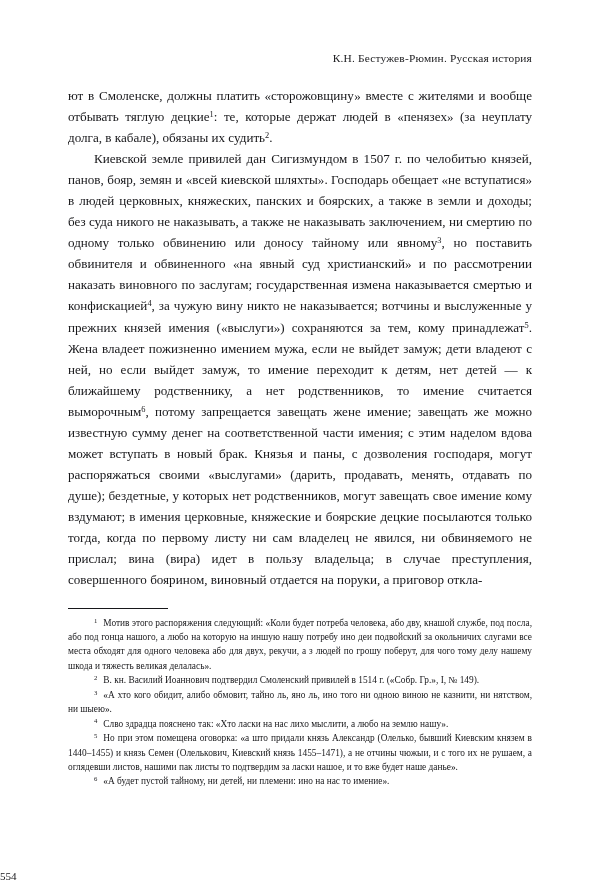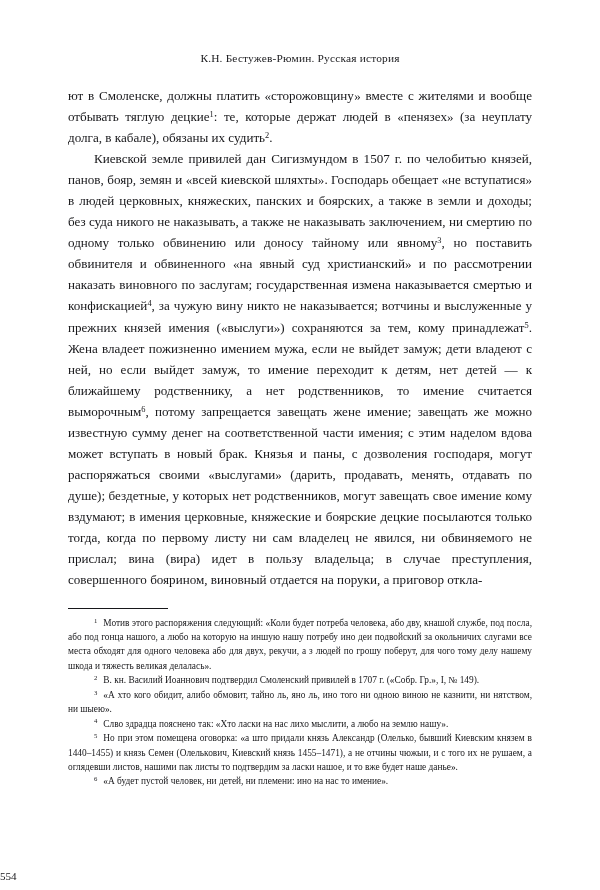--- a/index.html
+++ b/index.html
@@ -16,21 +16,21 @@
   }
   .page {
     position: relative;
     width: 600px;
     height: 890px;
     box-sizing: border-box;
     padding: 0 68px;
   }
   .running-header {
     margin-top: 52px;
-    text-align: center;
+    text-align: right;
     font-size: 11.4px;
     letter-spacing: 0.18px;
     color: #1b1b1e;
     white-space: nowrap;
   }
   .body-block {
     margin-top: 21px;
   }
   p.body-par {
     margin: 0;
@@ -94,23 +94,23 @@
         <p class="body-par"><span>ют в Смоленске, должны платить «сторожовщину» вместе с жителями и вообще отбывать тяглую децкие</span><sup>1</sup><span>: те, которые держат людей в «пенязех» (за неуплату долга, в кабале), обязаны их судить</span><sup>2</sup><span>.</span></p>
         <p class="body-par indented"><span>Киевской земле привилей дан Сигизмундом в 1507 г. по челобитью князей, панов, бояр, земян и «всей киевской шляхты». Господарь обещает «не вступатися» в людей церковных, княжеских, панских и боярских, а также в земли и доходы; без суда никого не наказывать, а также не наказывать заключением, ни смертию по одному только обвинению или доносу тайному или явному</span><sup>3</sup><span>, но поставить обвинителя и обвиненного «на явный суд христианский» и по рассмотрении наказать виновного по заслугам; государственная измена наказывается смертью и конфискацией</span><sup>4</sup><span>, за чужую вину никто не наказывается; вотчины и выслуженные у прежних князей имения («выслуги») сохраняются за тем, кому принадлежат</span><sup>5</sup><span>. Жена владеет пожизненно имением мужа, если не выйдет замуж; дети владеют с ней, но если выйдет замуж, то имение переходит к детям, нет детей — к ближайшему родственнику, а нет родственников, то имение считается выморочным</span><sup>6</sup><span>, потому запрещается завещать жене имение; завещать же можно известную сумму денег на соответственной части имения; с этим наделом вдова может вступать в новый брак. Князья и паны, с дозволения господаря, могут распоряжаться своими «выслугами» (дарить, продавать, менять, отдавать по душе); бездетные, у которых нет родственников, могут завещать свое имение кому вздумают; в имения церковные, княжеские и боярские децкие посылаются только тогда, когда по первому листу ни сам владелец не явился, ни обвиняемого не прислал; вина (вира) идет в пользу владельца; в случае преступления, совершенного боярином, виновный отдается на поруки, а приговор откла-</span></p>
       </div>
   </div>
 
   <div class="fn-rule"></div>
 
   <div class="footnotes">
     <div>
         <p class="footnote"><span class="fn-marker">1</span><span>Мотив этого распоряжения следующий: «Коли будет потреба человека, або дву, кнашой службе, под посла, або под гонца нашого, а любо на которую на иншую нашу потребу ино деи подвойский за окольничих слугами все места обходят для одного человека або для двух, рекучи, а з людей по грошу поберут, для чого тому делу нашему шкода и тяжесть великая делалась».</span></p>
-        <p class="footnote"><span class="fn-marker">2</span><span>В. кн. Василий Иоаннович подтвердил Смоленский привилей в 1707 г. («Собр. Гр.», I, № 149).</span></p>
+        <p class="footnote"><span class="fn-marker">2</span><span>В. кн. Василий Иоаннович подтвердил Смоленский привилей в 1514 г. («Собр. Гр.», I, № 149).</span></p>
         <p class="footnote"><span class="fn-marker">3</span><span>«А хто кого обидит, алибо обмовит, тайно ль, яно ль, ино того ни одною виною не казнити, ни нятством, ни шыею».</span></p>
         <p class="footnote"><span class="fn-marker">4</span><span>Слво здрадца пояснено так: «Хто ласки на нас лихо мыслити, а любо на землю нашу».</span></p>
         <p class="footnote"><span class="fn-marker">5</span><span>Но при этом помещена оговорка: «а што придали князь Александр (Олелько, бывший Киевским князем в 1440–1455) и князь Семен (Олелькович, Киевский князь 1455–1471), а не отчины чюжыи, и с того их не рушаем, а оглядевши листов, нашими пак листы то подтвердим за ласки нашое, и то вже будет наше данье».</span></p>
-        <p class="footnote"><span class="fn-marker">6</span><span>«А будет пустой человек, ни детей, ни племени: ино на нас то имение».</span></p>
+        <p class="footnote"><span class="fn-marker">6</span><span>«А будет пустой тайному, ни детей, ни племени: ино на нас то имение».</span></p>
       </div>
   </div>
 
   <div class="page-number">554</div>
 
 </div>
 
 </body></html>

